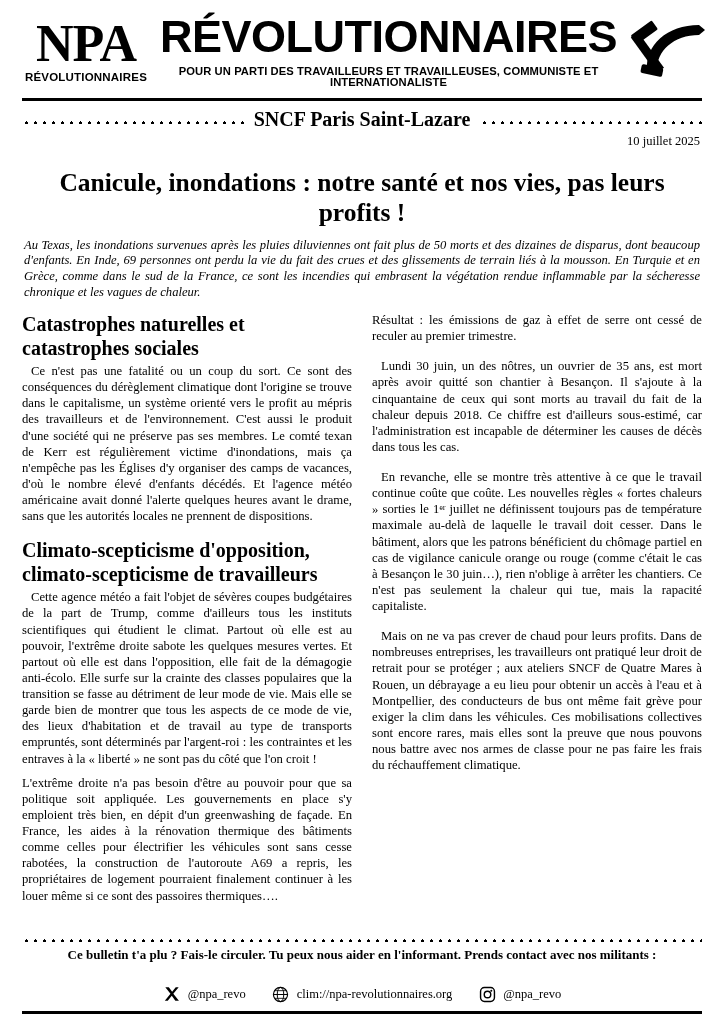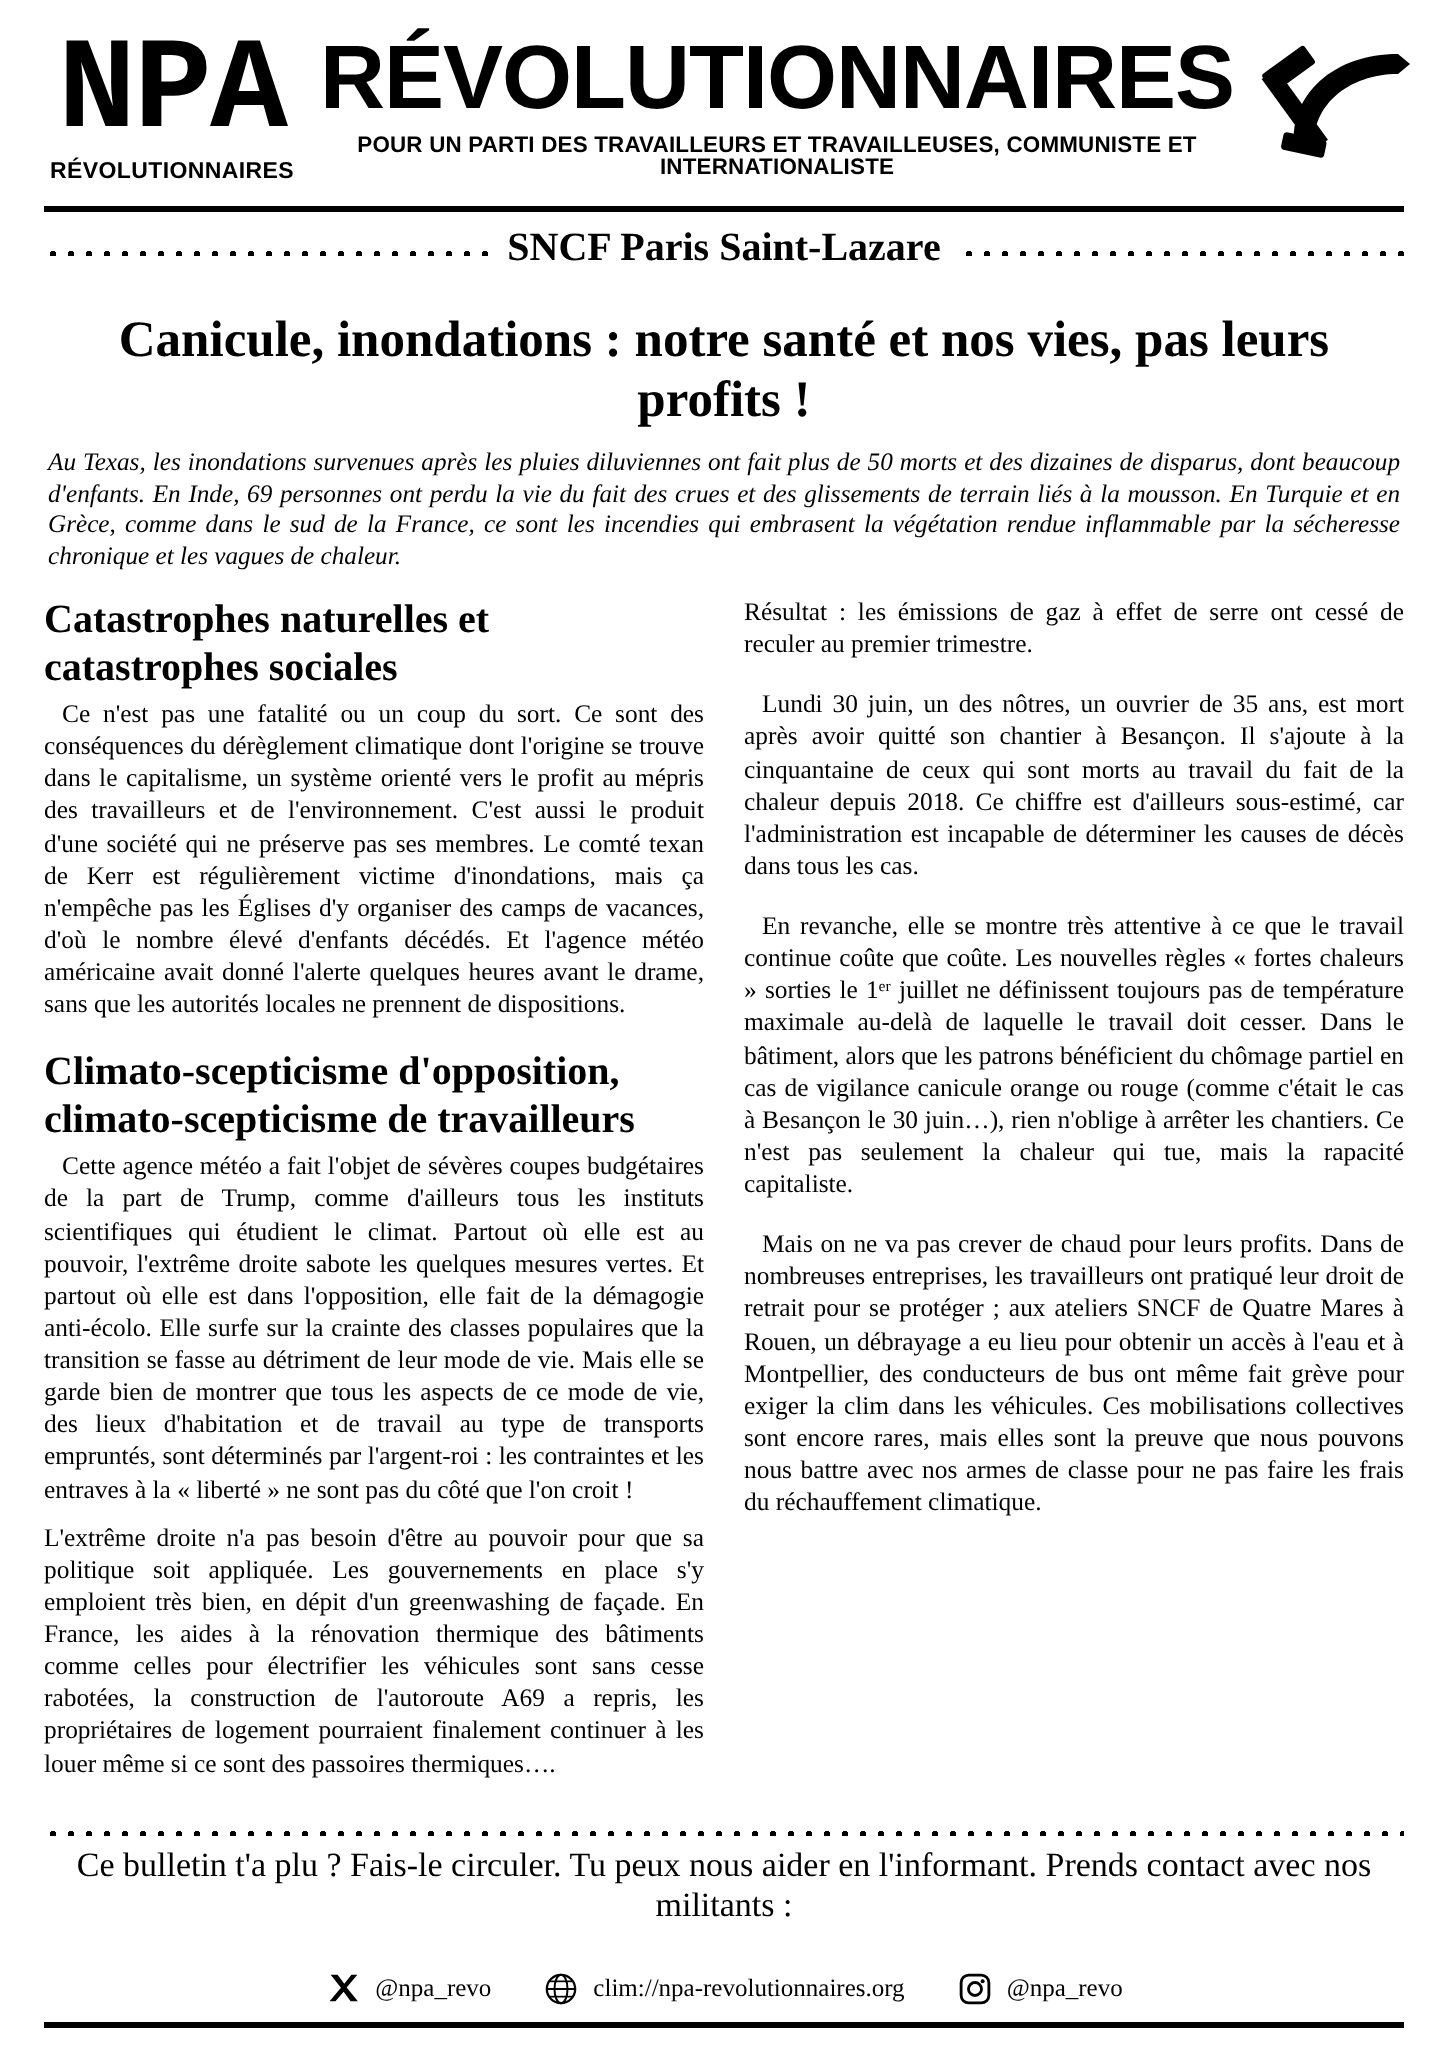--- a/index.html
+++ b/index.html
@@ -31,23 +31,23 @@
     gap: 10px;
     padding-bottom: 4px;
   }
   .npa-logo {
     flex: 0 0 auto;
     width: 128px;
     text-align: center;
     line-height: 1;
   }
   .npa-logo .npa-word {
-    font-family: Liberation Mono, monospace;
-    font-weight: bold;
-    font-size: 65px;
+    font-family: Liberation Serif, serif;
+    font-weight: bold;
+    font-size: 52px;
     letter-spacing: -1px;
     display: block;
   }
   .npa-logo .npa-sub {
     font-family: "Liberation Sans", sans-serif;
     font-weight: bold;
     font-size: 11.5px;
     letter-spacing: 0.2px;
     display: block;
     margin-top: 2px;
@@ -177,22 +177,22 @@
   .footer .dotrule {
     height: 8px;
     background-image: radial-gradient(circle, #000 1.6px, transparent 1.7px);
     background-size: 9px 8px;
     background-position: 0 3px;
     background-repeat: repeat-x;
     margin-bottom: 5px;
   }
   .footer .calltxt {
     text-align: center;
-    font-weight: normal;
-    font-size: 17px;
+    font-weight: bold;
+    font-size: 13px;
     margin-bottom: 22px;
   }
   .socials {
     display: flex;
     align-items: center;
     justify-content: center;
     gap: 26px;
     font-size: 12.5px;
   }
   .social {
@@ -242,20 +242,21 @@
       </svg>
     </div>
   </div>
   <div class="rule-thick"></div>
 
   <div class="local-banner">
     <span class="dotline"></span>
     <span class="local-name">SNCF Paris Saint-Lazare</span>
     <span class="dotline"></span>
   </div>
+  <div class="date-line">10 juillet 2025</div>
 
   <div class="headline">Canicule, inondations : notre santé et nos vies, pas leurs profits !</div>
 
   <div class="chapo">Au Texas, les inondations survenues après les pluies diluviennes ont fait plus de 50 morts et des dizaines de disparus, dont beaucoup d'enfants. En Inde, 69 personnes ont perdu la vie du fait des crues et des glissements de terrain liés à la mousson. En Turquie et en Grèce, comme dans le sud de la France, ce sont les incendies qui embrasent la végétation rendue inflammable par la sécheresse chronique et les vagues de chaleur.</div>
 
   <div class="columns">
 
     <div class="col">
       <h2 class="section left">Catastrophes naturelles et catastrophes sociales</h2>
       <p>Ce n'est pas une fatalité ou un coup du sort. Ce sont des conséquences du dérèglement climatique dont l'origine se trouve dans le capitalisme, un système orienté vers le profit au mépris des travailleurs et de l'environnement. C'est aussi le produit d'une société qui ne préserve pas ses membres. Le comté texan de Kerr est régulièrement victime d'inondations, mais ça n'empêche pas les Églises d'y organiser des camps de vacances, d'où le nombre élevé d'enfants décédés. Et l'agence météo américaine avait donné l'alerte quelques heures avant le drame, sans que les autorités locales ne prennent de dispositions.</p>

